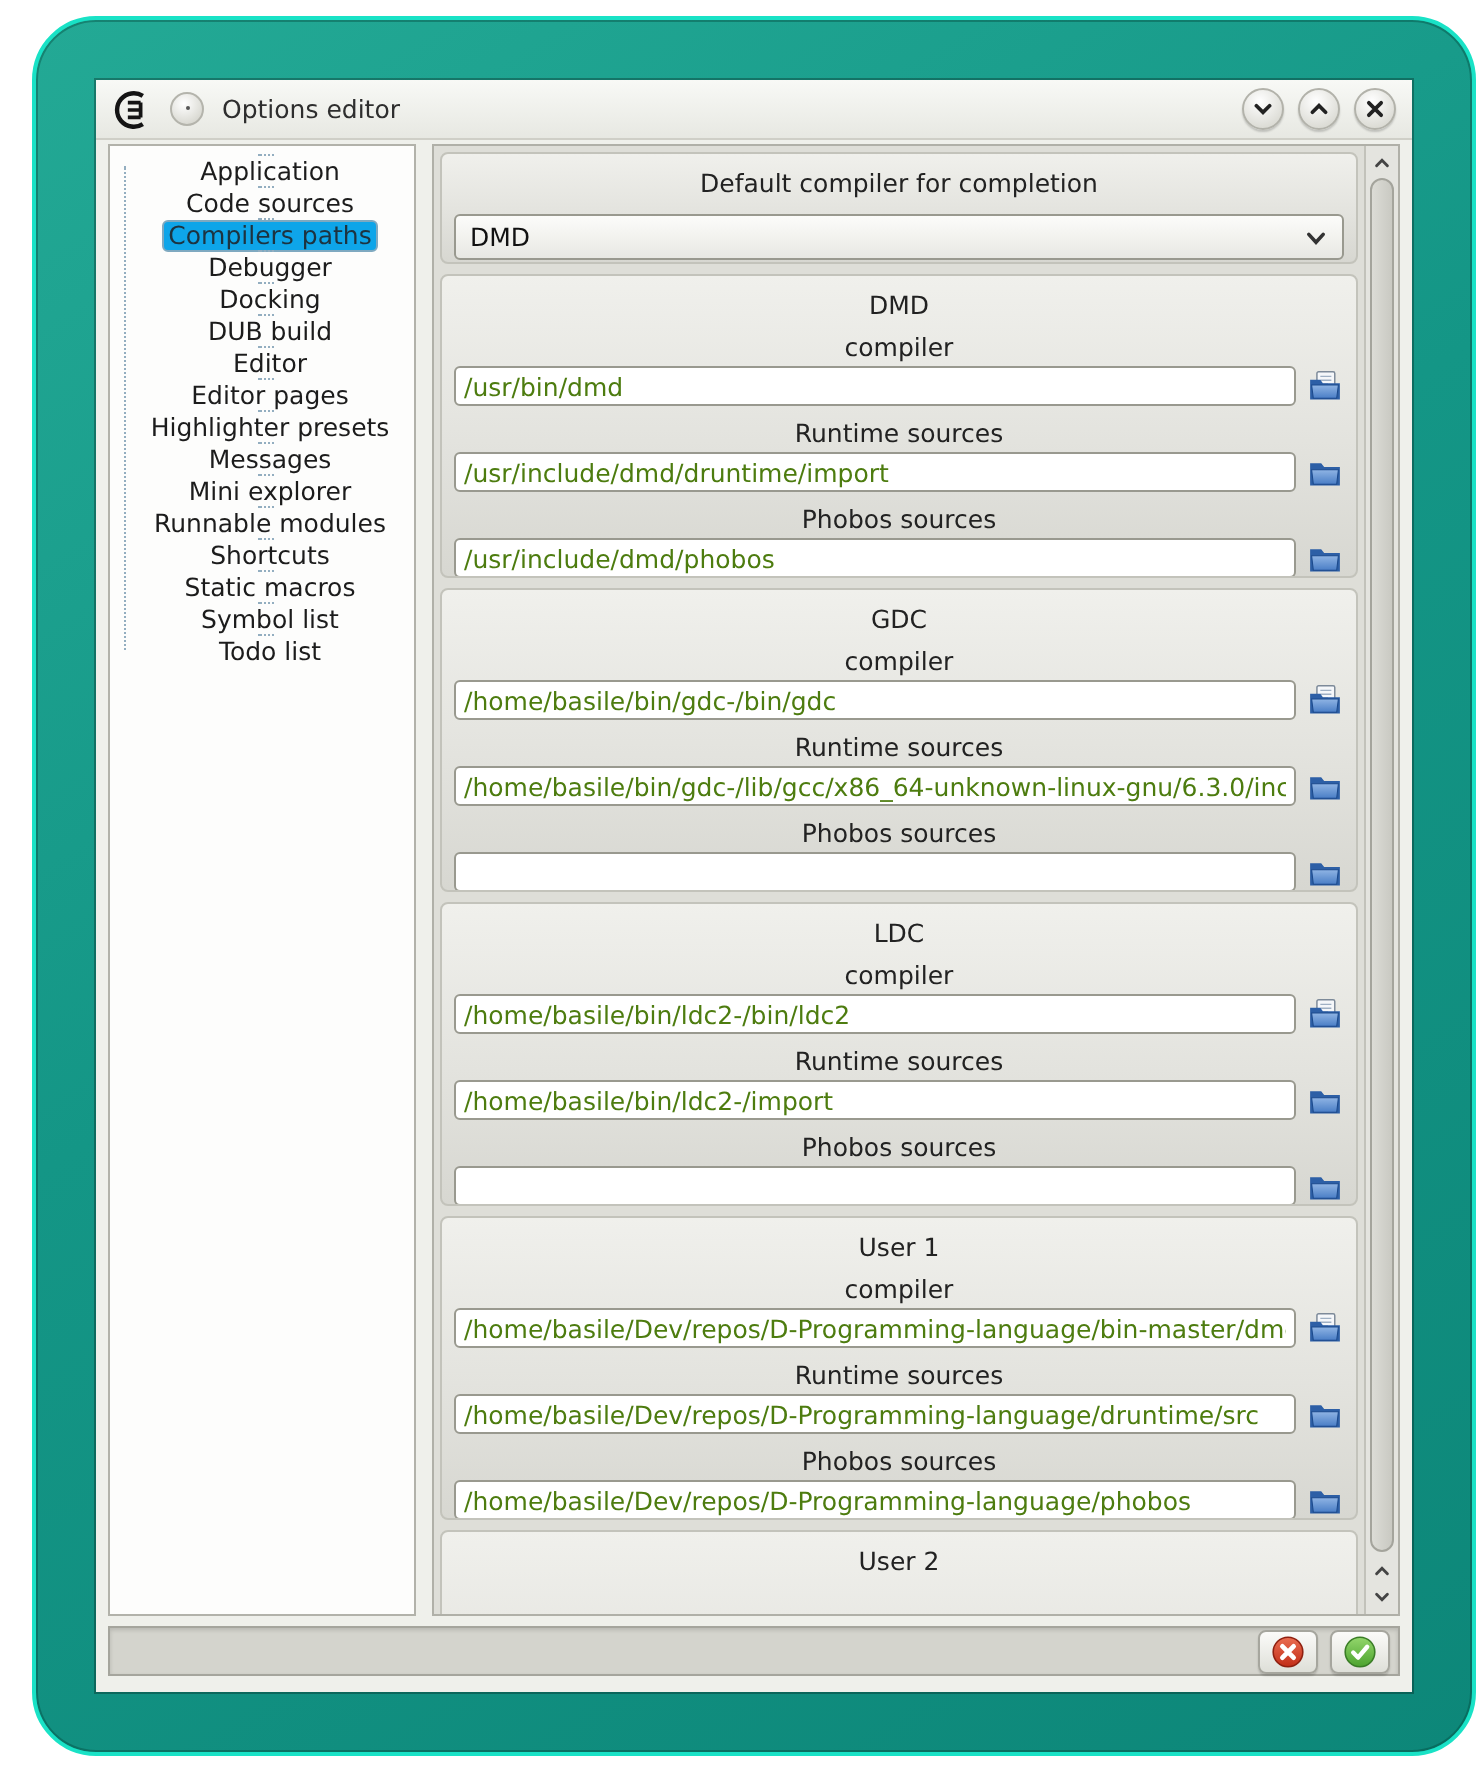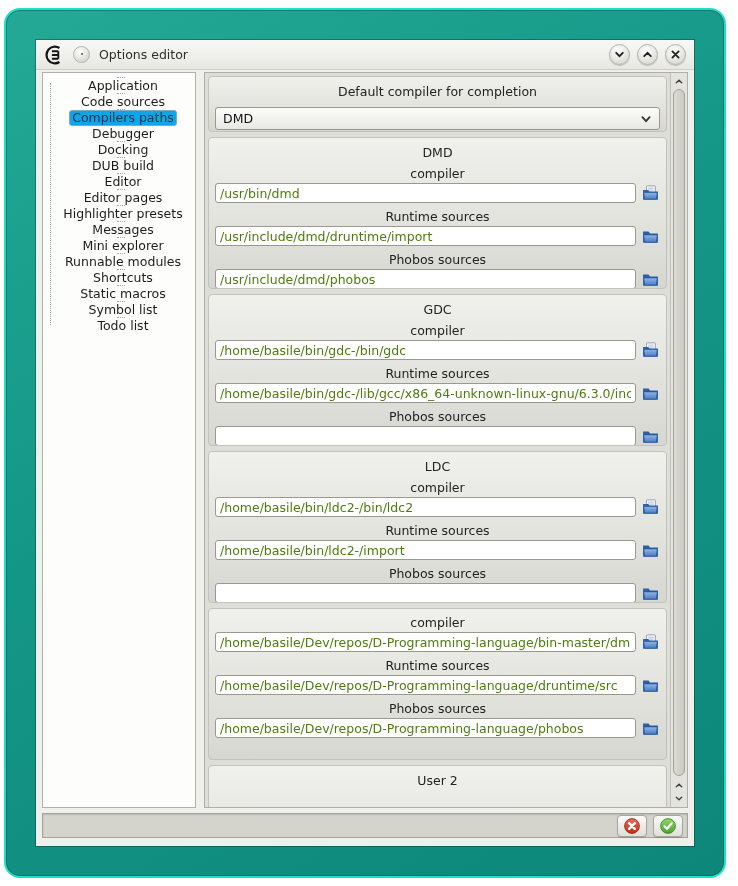--- a/index.html
+++ b/index.html
@@ -1,22 +1,22 @@
 <!DOCTYPE html>
 <html><head>
 <meta charset="utf-8">
 <style>
   * { box-sizing: border-box; margin: 0; padding: 0; }
   html,body { width:738px; height:886px; background:#ffffff; font-family:"DejaVu Sans","Liberation Sans",sans-serif; }
   body { position:relative; overflow:hidden; }
 
   
   .frame {
-    position:absolute; left:4px; top:8px; width:722px; height:870px;
-    border-radius:16px;
+    position:absolute; left:16px; top:8px; width:722px; height:870px;
+    border-radius:32px;
     background:linear-gradient(150deg,#23a995 0%,#149686 45%,#0d8779 100%);
     border:2px solid #19e2c6;
     box-shadow:inset 0 0 0 1px rgba(0,60,50,.35);
   }
   .window {
     position:absolute; left:30px; top:30px; width:658px; height:806px;
     background:#eff0eb; box-shadow:0 0 0 1px rgba(0,0,0,.28);
     display:flex; flex-direction:column;
   }
 
@@ -381,20 +381,21 @@
         <svg class="browse-ic" width="17" height="17" viewBox="0 0 16 16">
           <path d="M1 3.4 h5.2 l1.4 1.8 H15 V13.9 H1 Z" fill="#2d5fa6"></path>
           <path d="M1.7 6.5 H14.3 L13.5 13.3 H2.5 Z" fill="url(#gfold)" stroke="#1c4a8c" stroke-width="0.5"></path>
         </svg>
       </span>
     </div>
   </div>
               </div>
   </div>
             <div class="groupbox gb-compiler">
+    <div class="gb-title">User 1</div>
     <div class="gb-fields">
                 <div class="field">
     <div class="f-label">compiler</div>
     <div class="f-row">
       <input type="text" value="/home/basile/Dev/repos/D-Programming-language/bin-master/dmd" style="">
       <span class="browse-btn">
         <svg class="browse-ic" width="17" height="17" viewBox="0 0 16 16">
           <rect x="4.2" y="0.8" width="8.4" height="9.6" rx="0.8" fill="#f5f7fa" stroke="#7d8a99" stroke-width="0.7"></rect>
           <path d="M5.8 3 h5.2 M5.8 4.8 h5.2 M5.8 6.6 h3.6" stroke="#9fb0c4" stroke-width="0.7"></path>
           <path d="M1 4.6 h4.8 l1.2 1.6 H15 V13.9 H1 Z" fill="#2d5fa6"></path>

